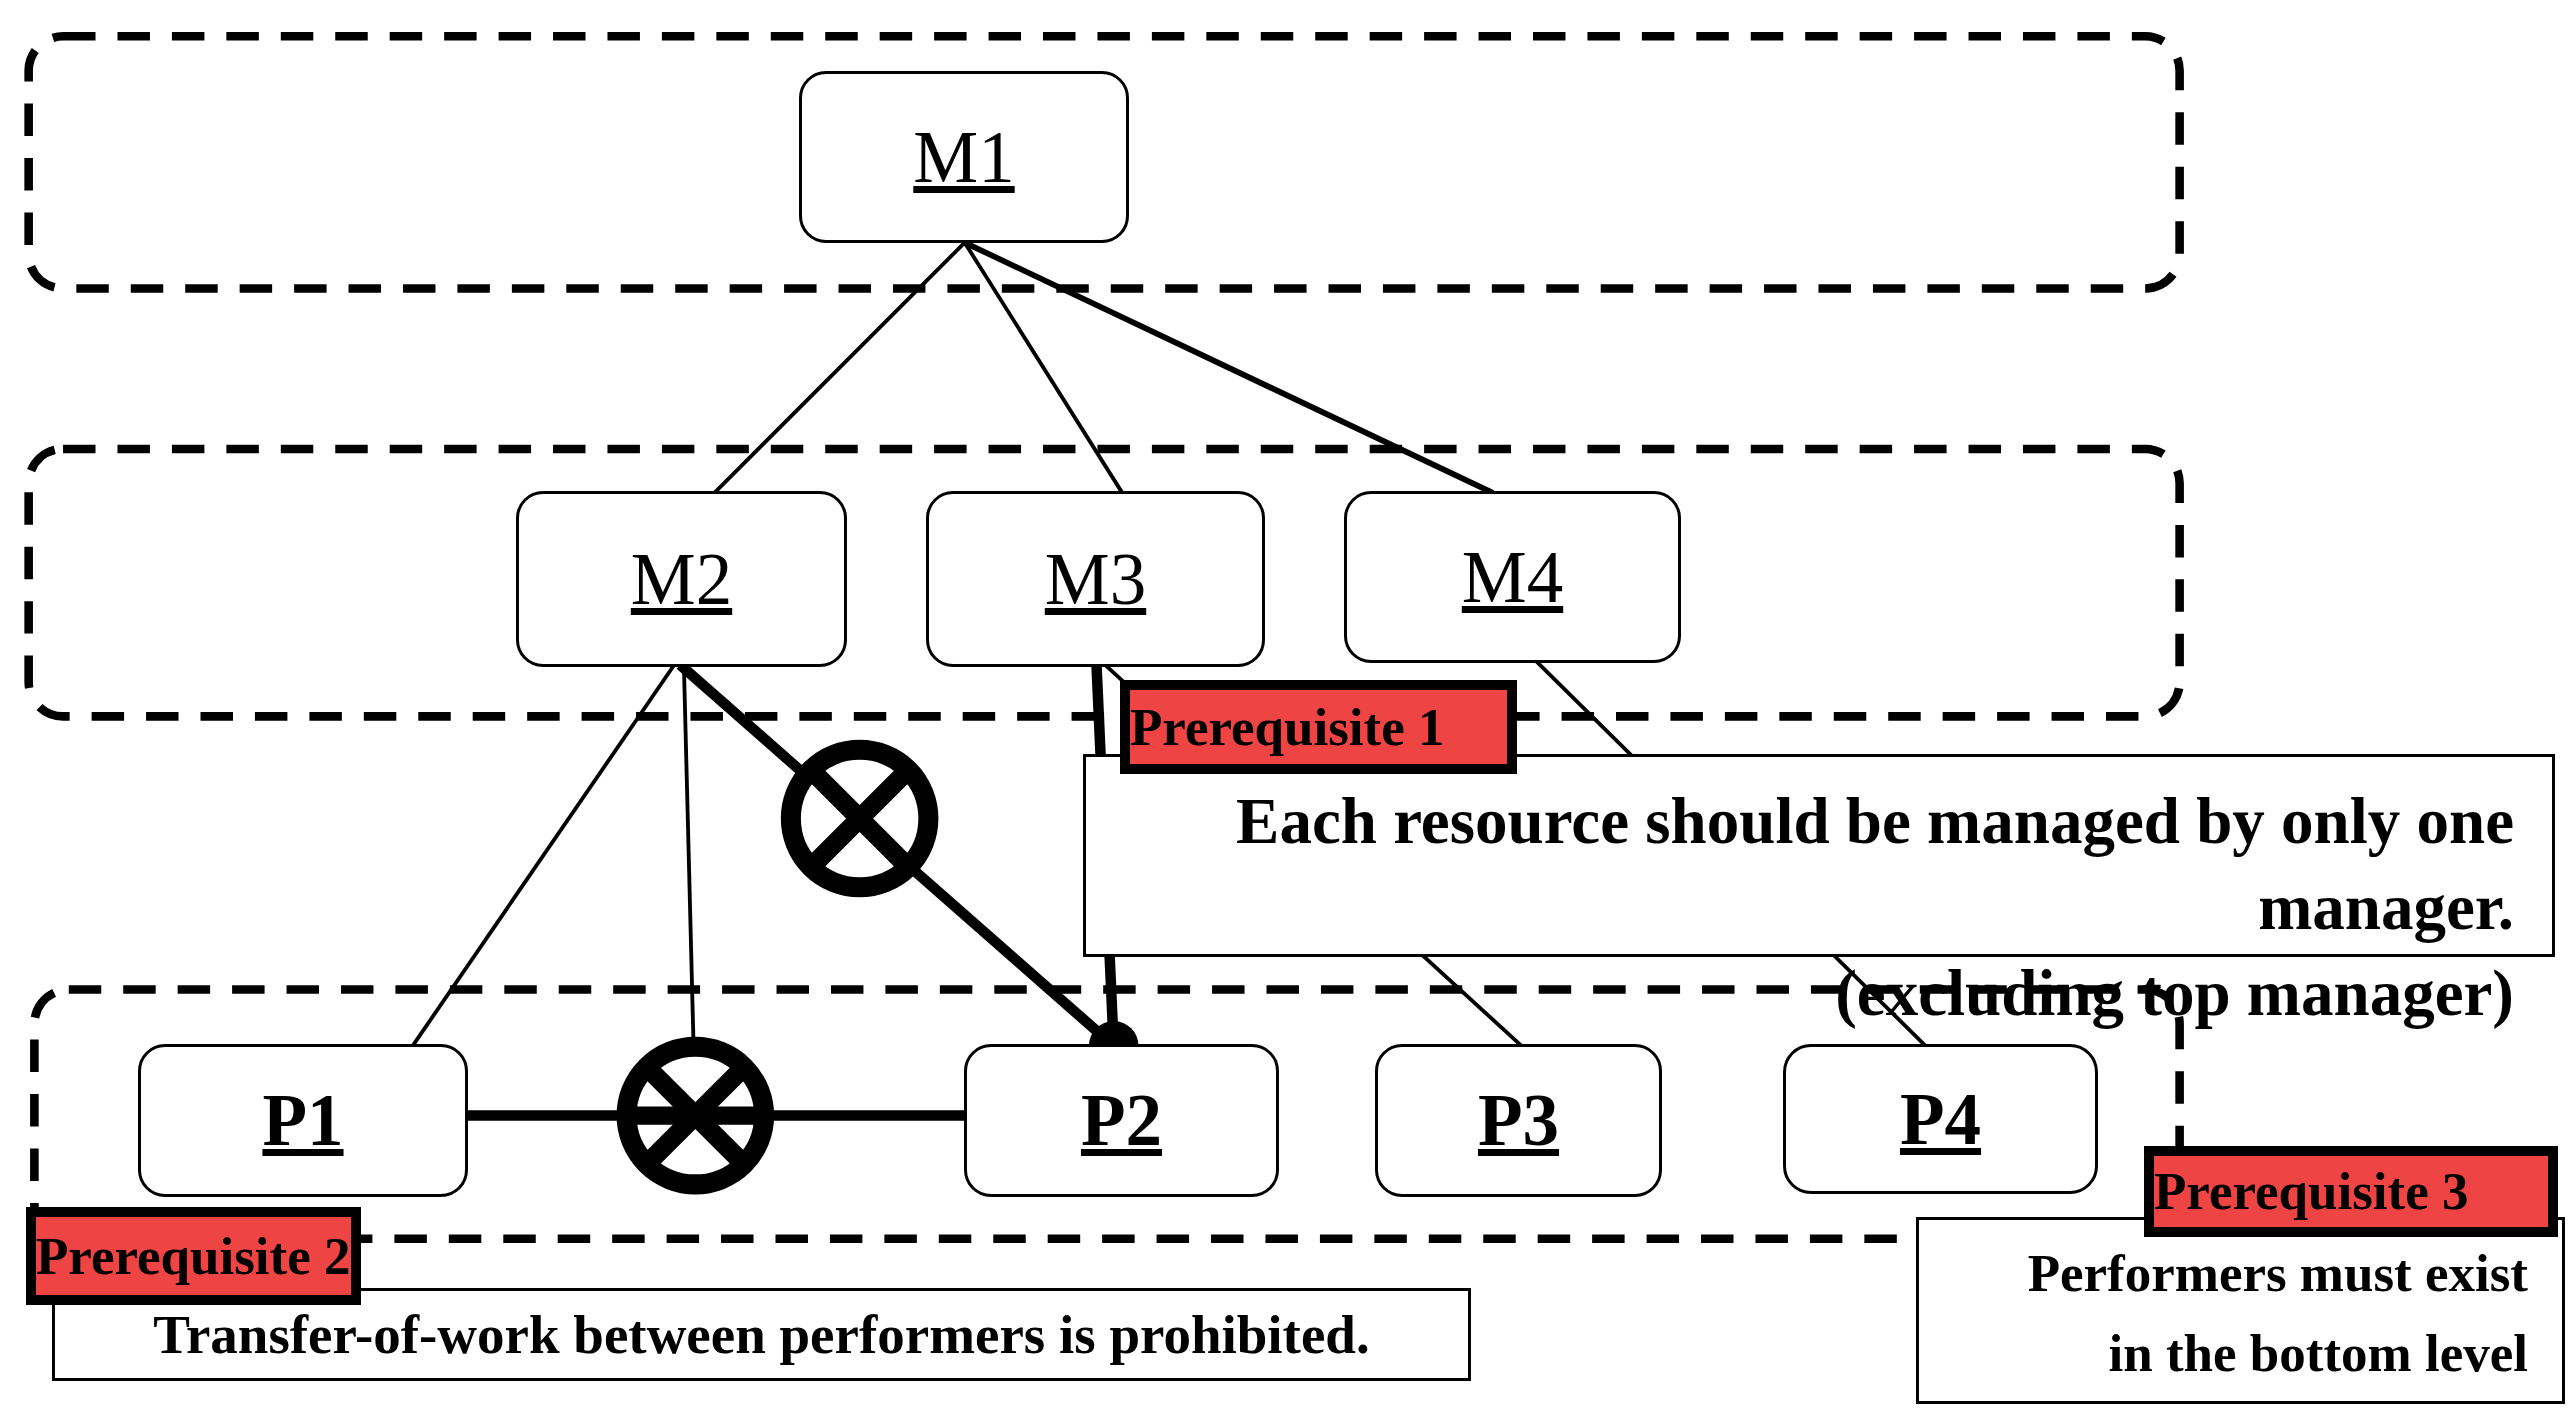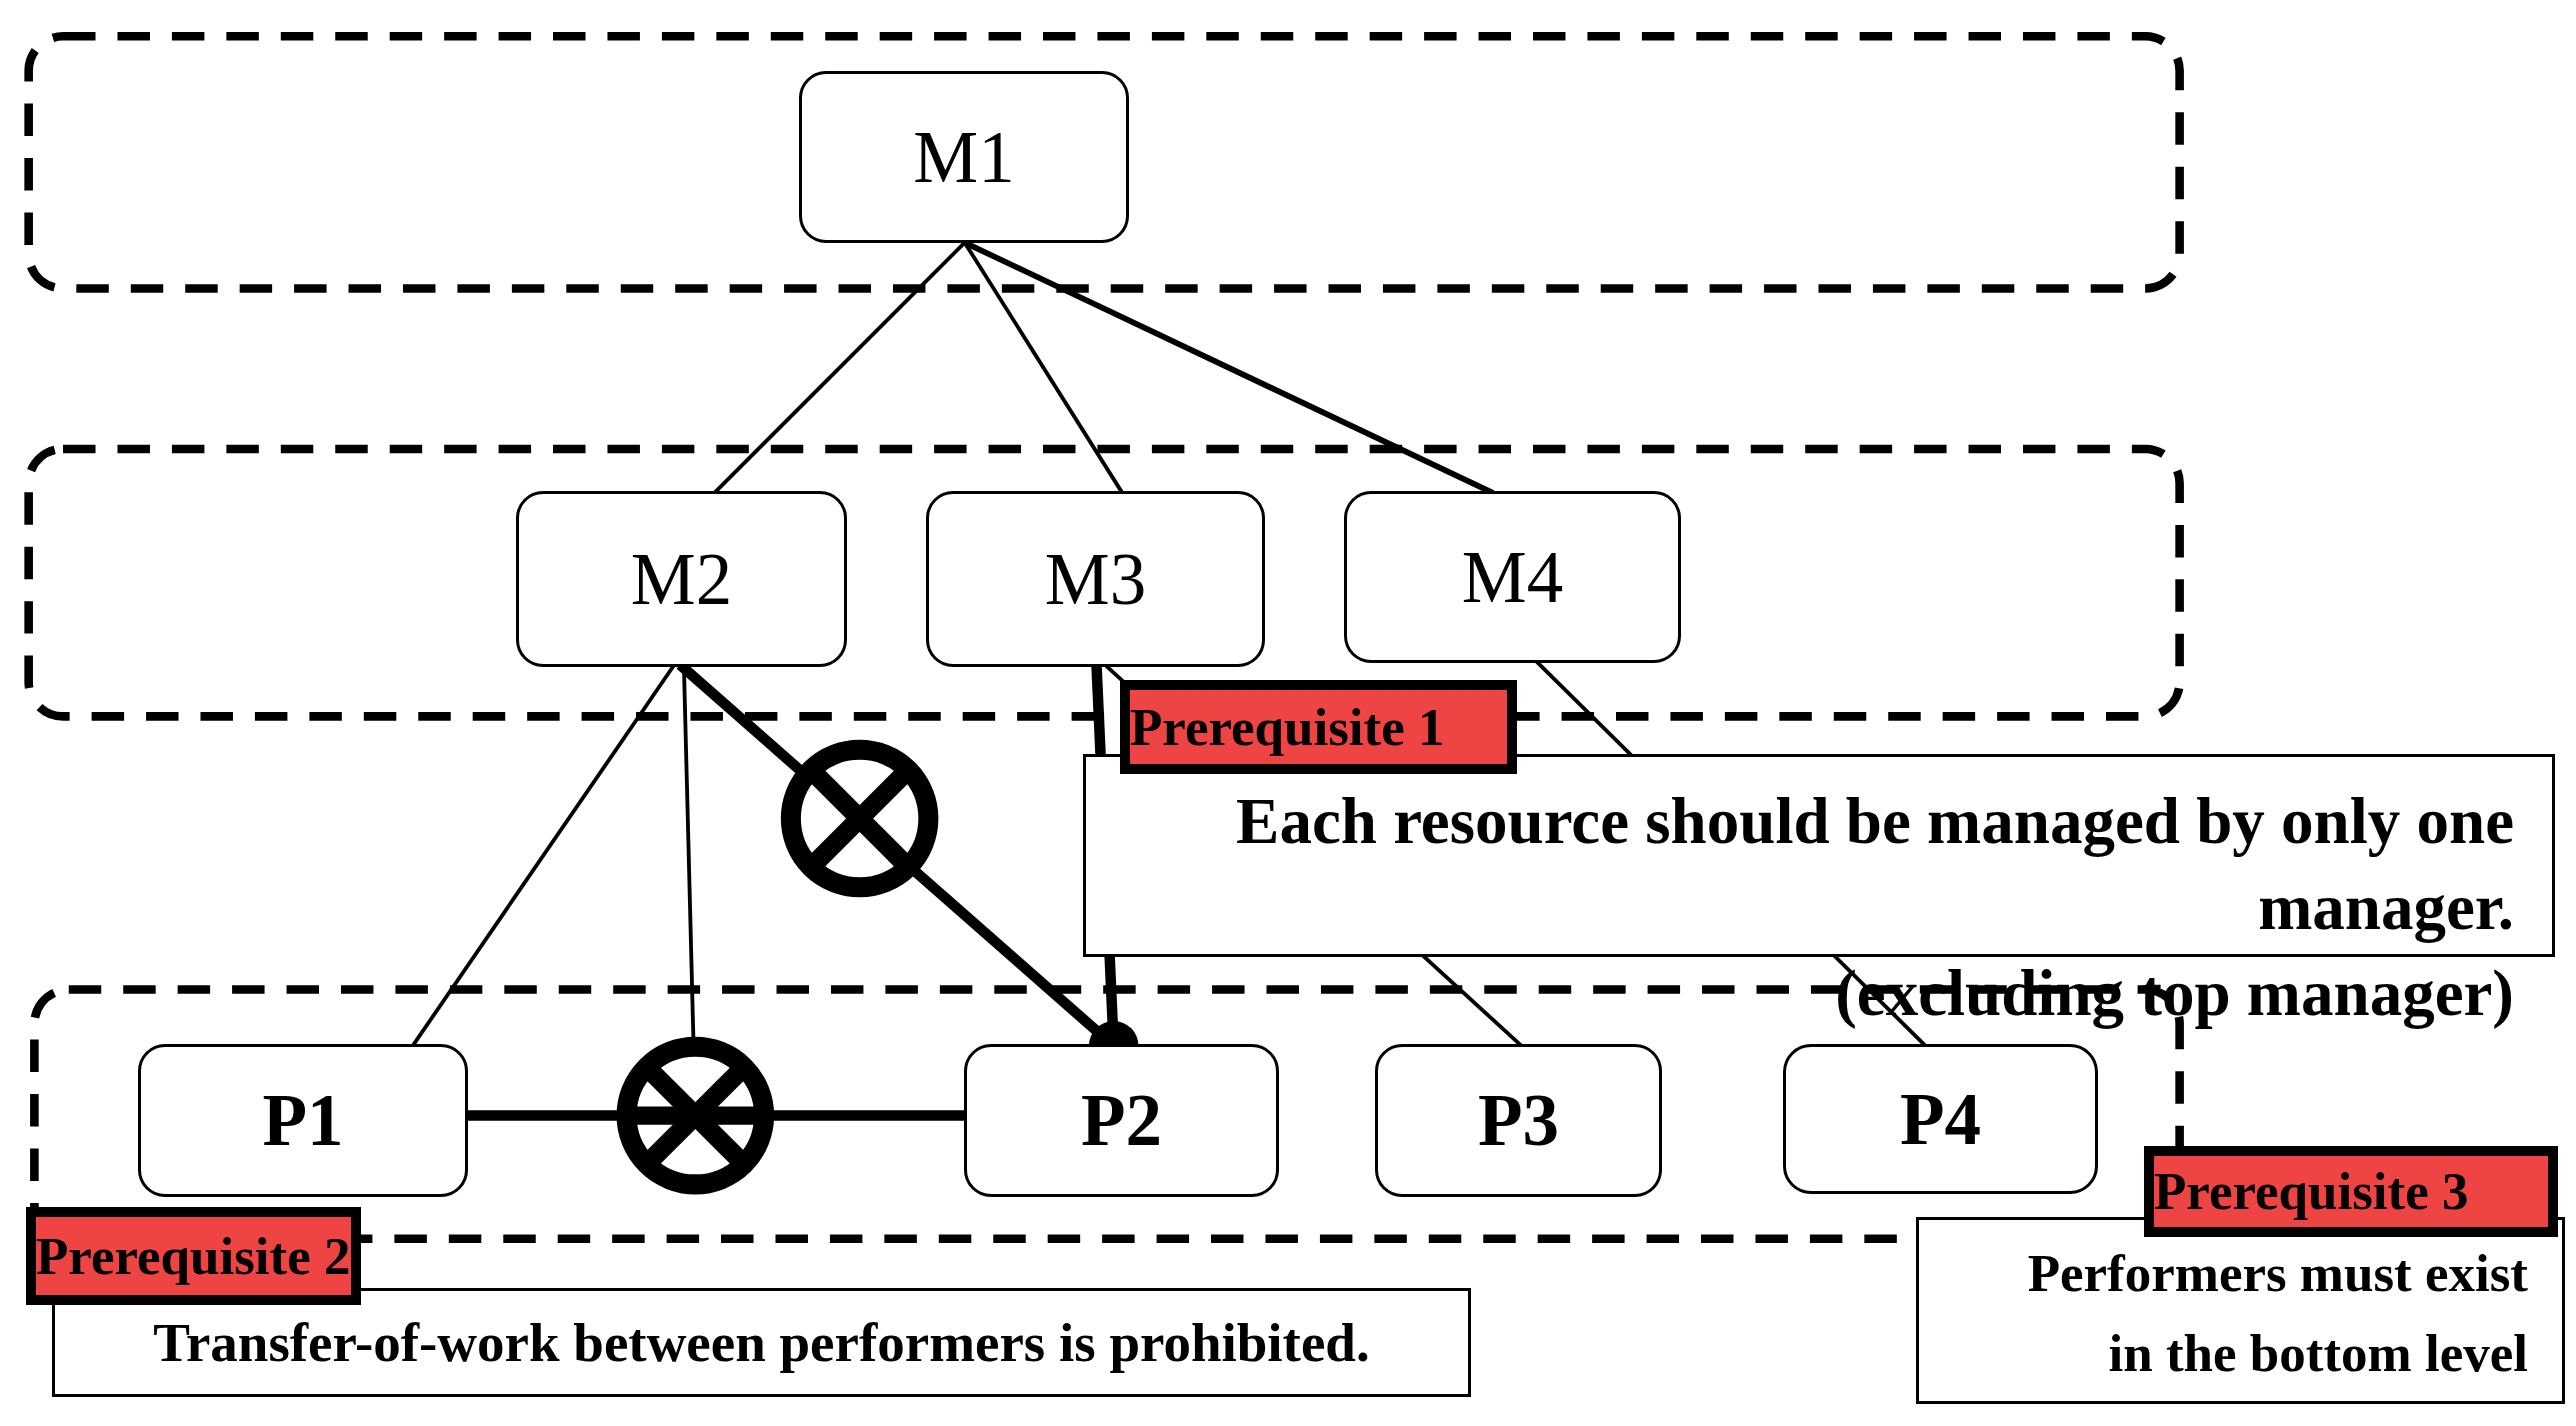--- a/index.html
+++ b/index.html
@@ -13,21 +13,21 @@
   }
   svg.layer{position:absolute;left:0;top:0;}
   .node{
     position:absolute;
     box-sizing:border-box;
     background:#ffffff;
     border:3.8px solid #000;
     border-radius:27px;
     display:flex;align-items:center;justify-content:center;
   }
-  .node .lbl{font-size:73px;line-height:1;}
+  .node .lbl{font-size:73px;line-height:1;text-decoration:underline;}
   .node.manager .lbl{font-weight:400;}
   .node.performer .lbl{font-weight:700;}
   .callout-title{
     position:absolute;
     box-sizing:border-box;
     background:#ef4444;
     border:10.5px solid #000;
     display:flex;align-items:center;justify-content:flex-start;
     font-weight:700;font-size:53px;line-height:1;
     white-space:nowrap;
@@ -39,21 +39,21 @@
     border:3.8px solid #000;
     font-weight:700;
   }
   #prereq1-body{
     left:1083px;top:754px;width:1472px;height:203px;
     text-align:right;padding:21px 38px 0 19px;
     font-size:65px;line-height:86px;
   }
   #prereq1-title{left:1120px;top:680px;width:397px;height:94px;}
   #prereq2-body{
-    left:52px;top:1288px;width:1419px;height:109px;
+    left:52px;top:1288px;width:1419px;height:93px;
     display:flex;align-items:center;justify-content:center;
     font-size:55px;line-height:1;
   }
   #prereq2-title{left:26px;top:1207px;width:335px;height:98px;}
   #prereq3-body{
     left:1916px;top:1217px;width:649px;height:187px;
     text-align:right;padding:13.4px 34px 0 0;
     font-size:53px;line-height:80px;
   }
   #prereq3-title{left:2144px;top:1146px;width:414px;height:91px;}

